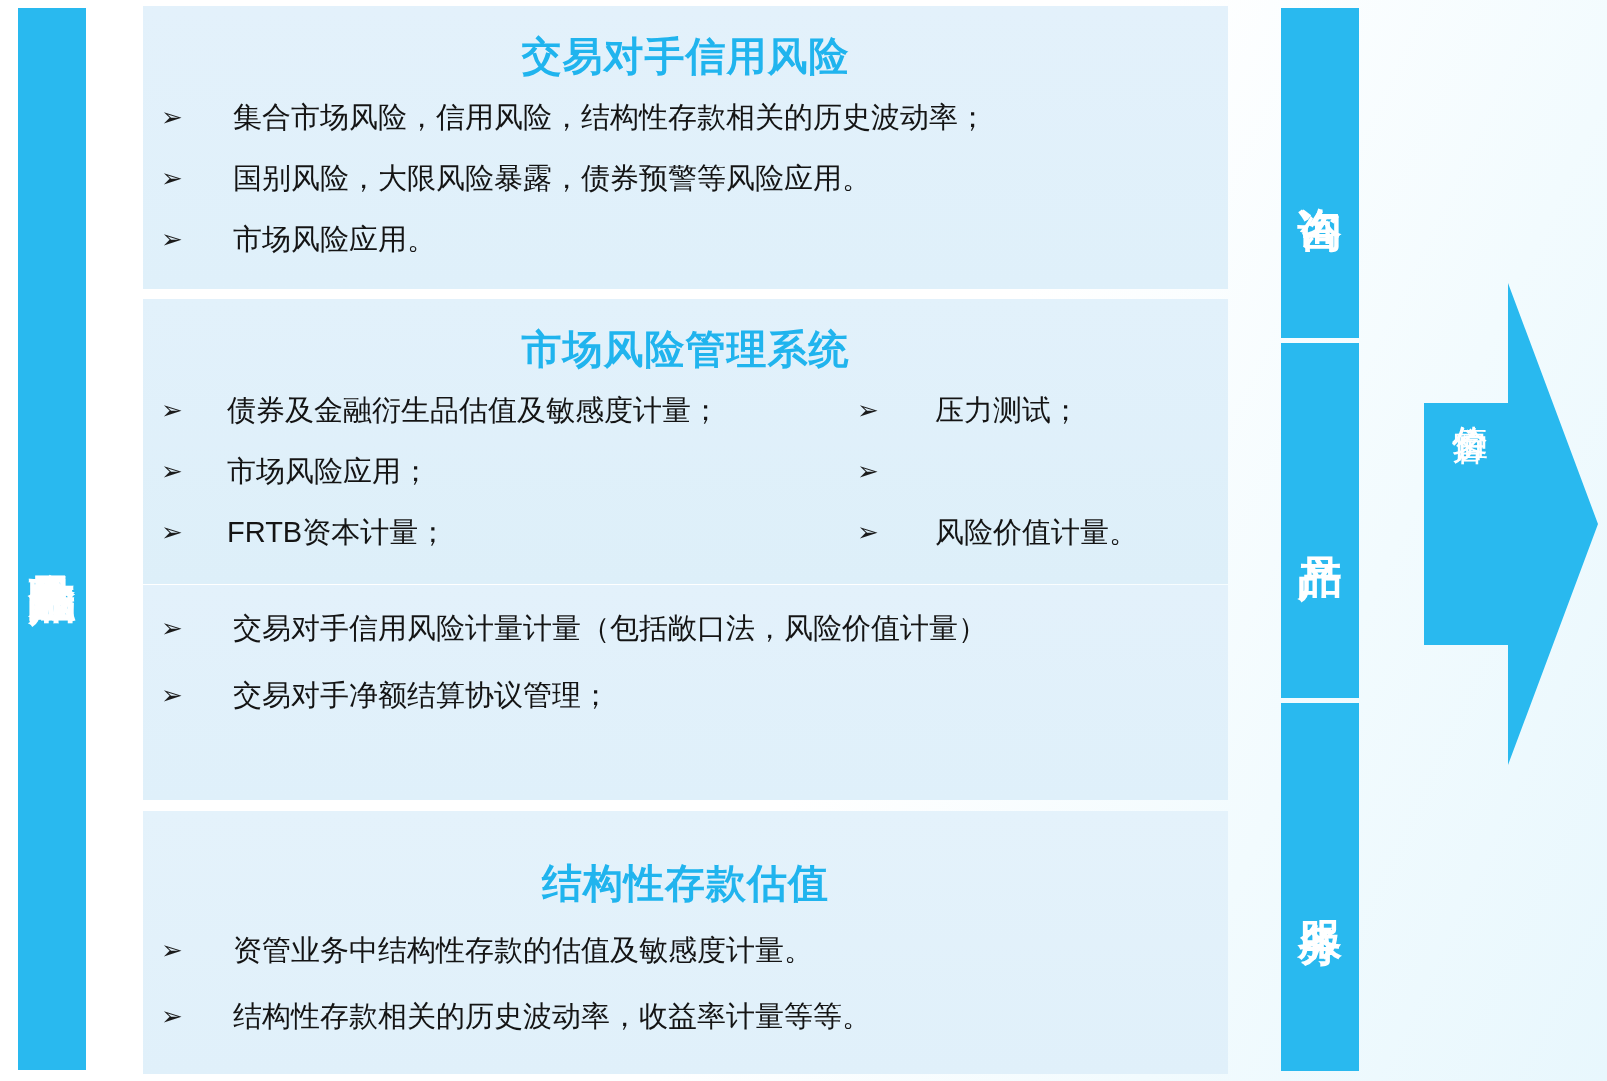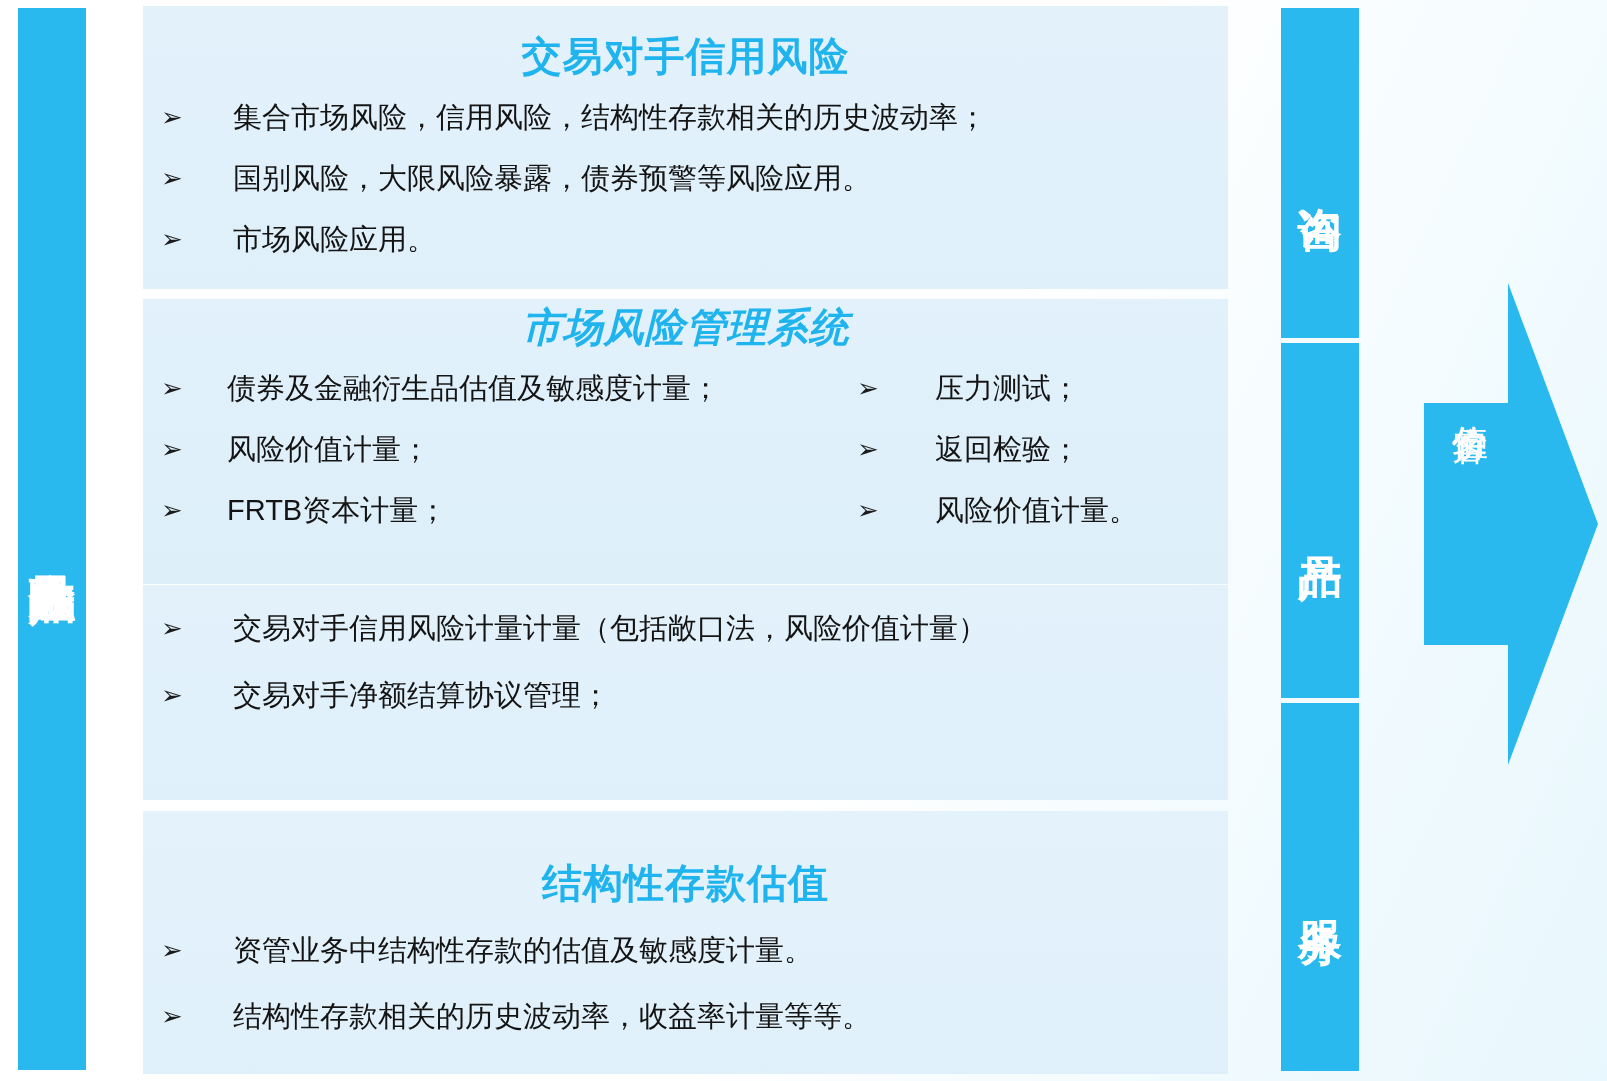--- a/index.html
+++ b/index.html
@@ -69,21 +69,21 @@
 
   .panel-title {
     text-align: center;
     color: #20b4ee;
     font-size: 40px;
     font-weight: bold;
     letter-spacing: 1px;
     line-height: 1;
   }
   .panel.p1 .panel-title { margin-top: 30px; }
-  .panel.p2 .panel-title { margin-top: 8px; font-style: italic; }
+  .panel.p2 .panel-title { margin-top: 30px; }
   .panel.p3 .panel-title { margin-top: 20px; }
   .panel.p4 .panel-title { margin-top: 52px; }
 
   .bullets {
     margin-top: 24px;
     padding: 0 0 0 12px;
   }
   .panel.p3 .bullets { margin-top: 26px; }
   .panel.p4 .bullets { margin-top: 30px; }
 
@@ -212,35 +212,34 @@
     <div class="panel p2">
       <div class="panel-title">市场风险管理系统</div>
       <div class="cols">
         <div class="col left">
           <div class="bullet-row">
             <span class="bullet-marker">➢</span>
             <span class="bullet-text">债券及金融衍生品估值及敏感度计量；</span>
           </div>
           <div class="bullet-row">
             <span class="bullet-marker">➢</span>
-            <span class="bullet-text">风险价值计量；</span>
+            <span class="bullet-text">市场风险应用；</span>
           </div>
           <div class="bullet-row">
             <span class="bullet-marker">➢</span>
             <span class="bullet-text">FRTB资本计量；</span>
           </div>
         </div>
         <div class="col right">
           <div class="bullet-row">
             <span class="bullet-marker">➢</span>
             <span class="bullet-text">压力测试；</span>
           </div>
           <div class="bullet-row">
             <span class="bullet-marker">➢</span>
-            <span class="bullet-text">返回检验；</span>
           </div>
           <div class="bullet-row">
             <span class="bullet-marker">➢</span>
             <span class="bullet-text">风险价值计量。</span>
           </div>
         </div>
       </div>
     </div>
 
     <div class="panel p3">

